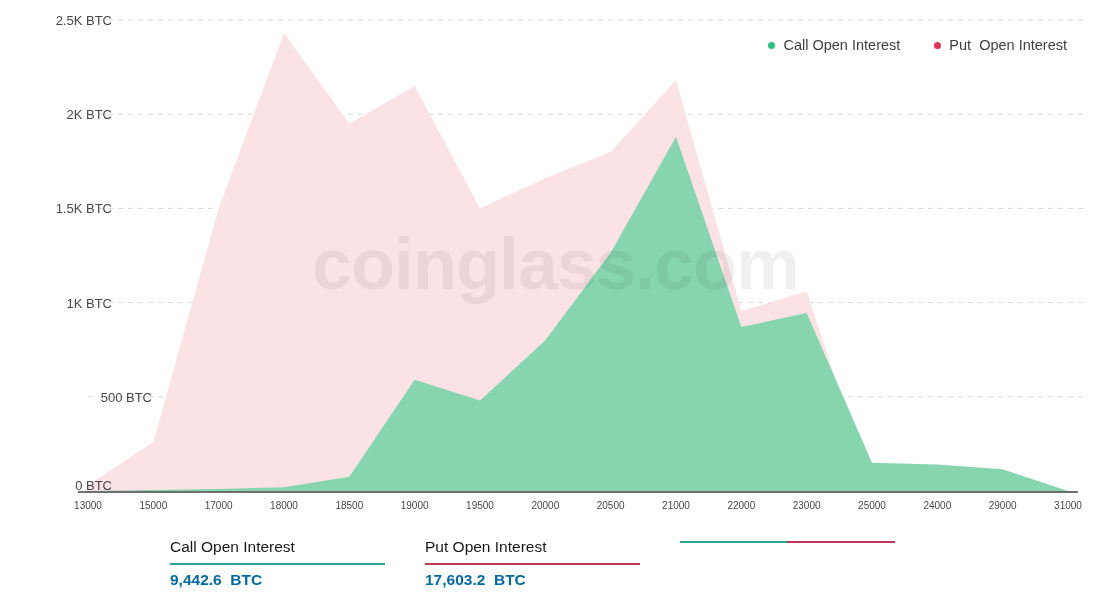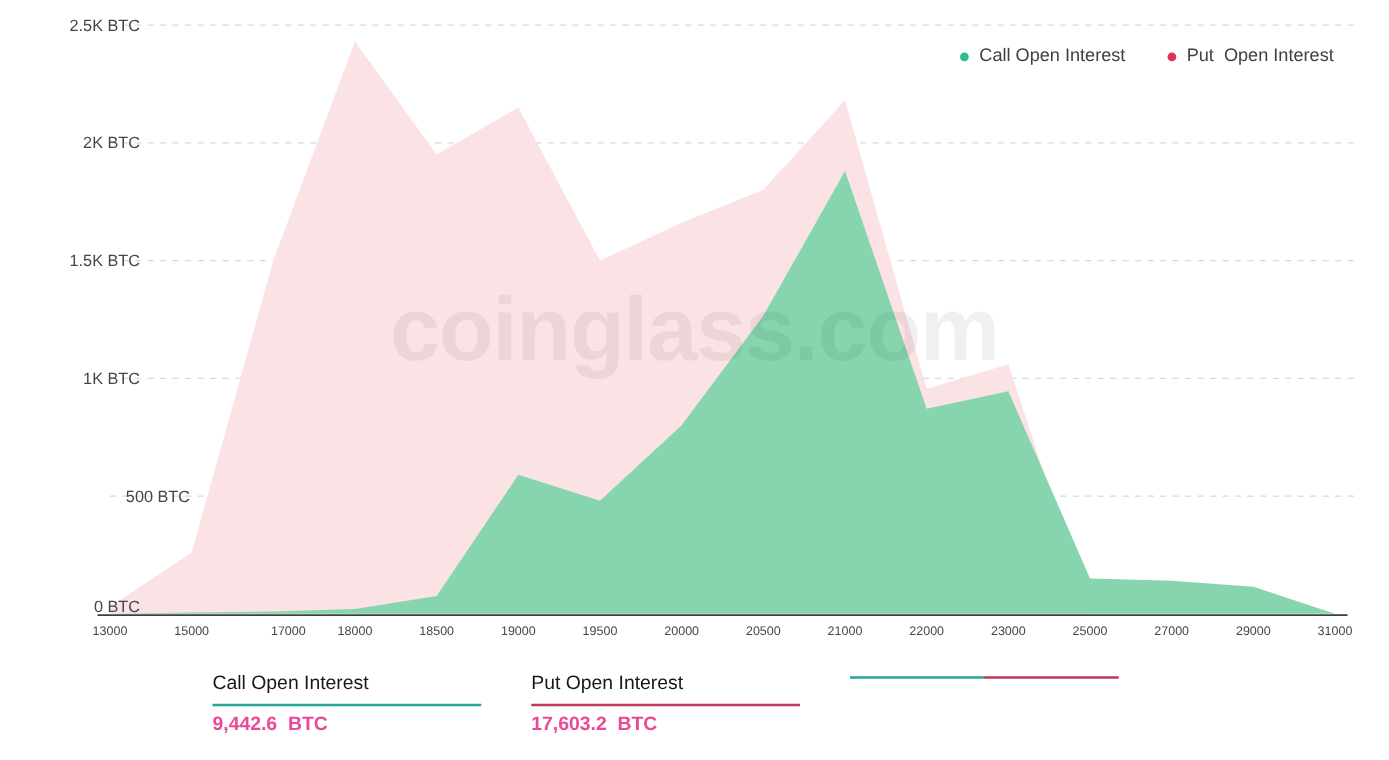--- a/index.html
+++ b/index.html
@@ -130,21 +130,21 @@
     height: 2px;
     width: 215px;
     margin-top: 5px;
     margin-bottom: 6px;
   }
   .rule-teal    { background: #26a69a; }
   .rule-crimson { background: #c0395a; }
   .rule-split   { background: linear-gradient(to right, #26a69a 0%, #26a69a 50%, #c0395a 50%, #c0395a 100%); }
   .stat-value {
     font-size: 15.5px;
-    color: #ec4899;
+    color: #0369a1;
     font-weight: 700;
     white-space: pre;
   }
 </style>
 </head>
 <body>
 
 <div id="root">
 
   <div class="chart-wrap">
@@ -168,32 +168,32 @@
         <div class="ylab" style="top: 485px; left: 0px; width: 80px;">0 BTC</div>
         <div class="ylab" style="top: 396.8px; left: 0px; width: 80px; padding-left: 40px;">500 BTC</div>
         <div class="ylab" style="top: 302.6px; left: 0px; width: 80px;">1K BTC</div>
         <div class="ylab" style="top: 208.4px; left: 0px; width: 80px;">1.5K BTC</div>
         <div class="ylab" style="top: 114.2px; left: 0px; width: 80px;">2K BTC</div>
         <div class="ylab" style="top: 20px; left: 0px; width: 80px;">2.5K BTC</div>
       </div>
     <div id="xlabels">
         <div class="xlab" style="left: 88px;">13000</div>
         <div class="xlab" style="left: 153.333px;">15000</div>
-        <div class="xlab" style="left: 218.667px; margin-left: 12px;">17000</div>
+        <div class="xlab" style="left: 218.667px;">17000</div>
         <div class="xlab" style="left: 284px;">18000</div>
         <div class="xlab" style="left: 349.333px;">18500</div>
         <div class="xlab" style="left: 414.667px;">19000</div>
         <div class="xlab" style="left: 480px;">19500</div>
         <div class="xlab" style="left: 545.333px;">20000</div>
         <div class="xlab" style="left: 610.667px;">20500</div>
         <div class="xlab" style="left: 676px;">21000</div>
         <div class="xlab" style="left: 741.333px;">22000</div>
         <div class="xlab" style="left: 806.667px;">23000</div>
         <div class="xlab" style="left: 872px;">25000</div>
-        <div class="xlab" style="left: 937.333px;">27000</div>
+        <div class="xlab" style="left: 937.333px;">24000</div>
         <div class="xlab" style="left: 1002.67px;">29000</div>
         <div class="xlab" style="left: 1068px;">31000</div>
       </div>
 
     <div class="legend">
       <div class="legend-item">
         <span class="legend-dot call"></span>
         <span class="legend-label">Call Open Interest</span>
       </div>
       <div class="legend-item">

